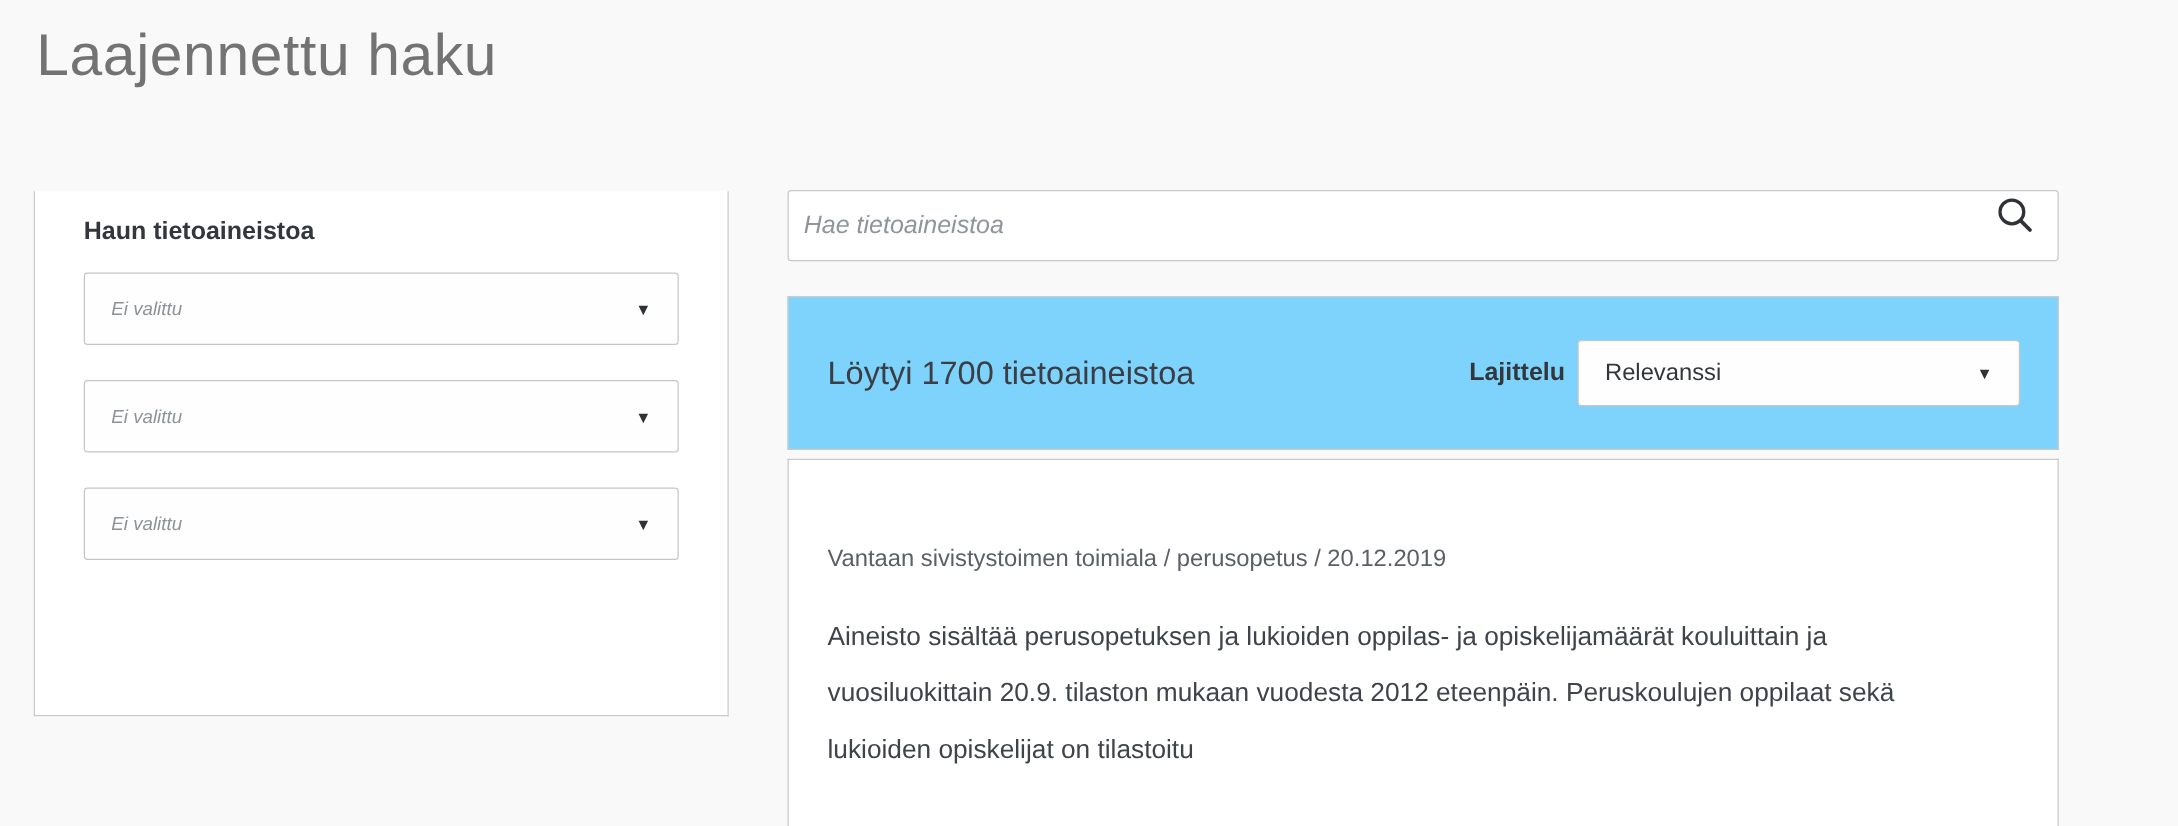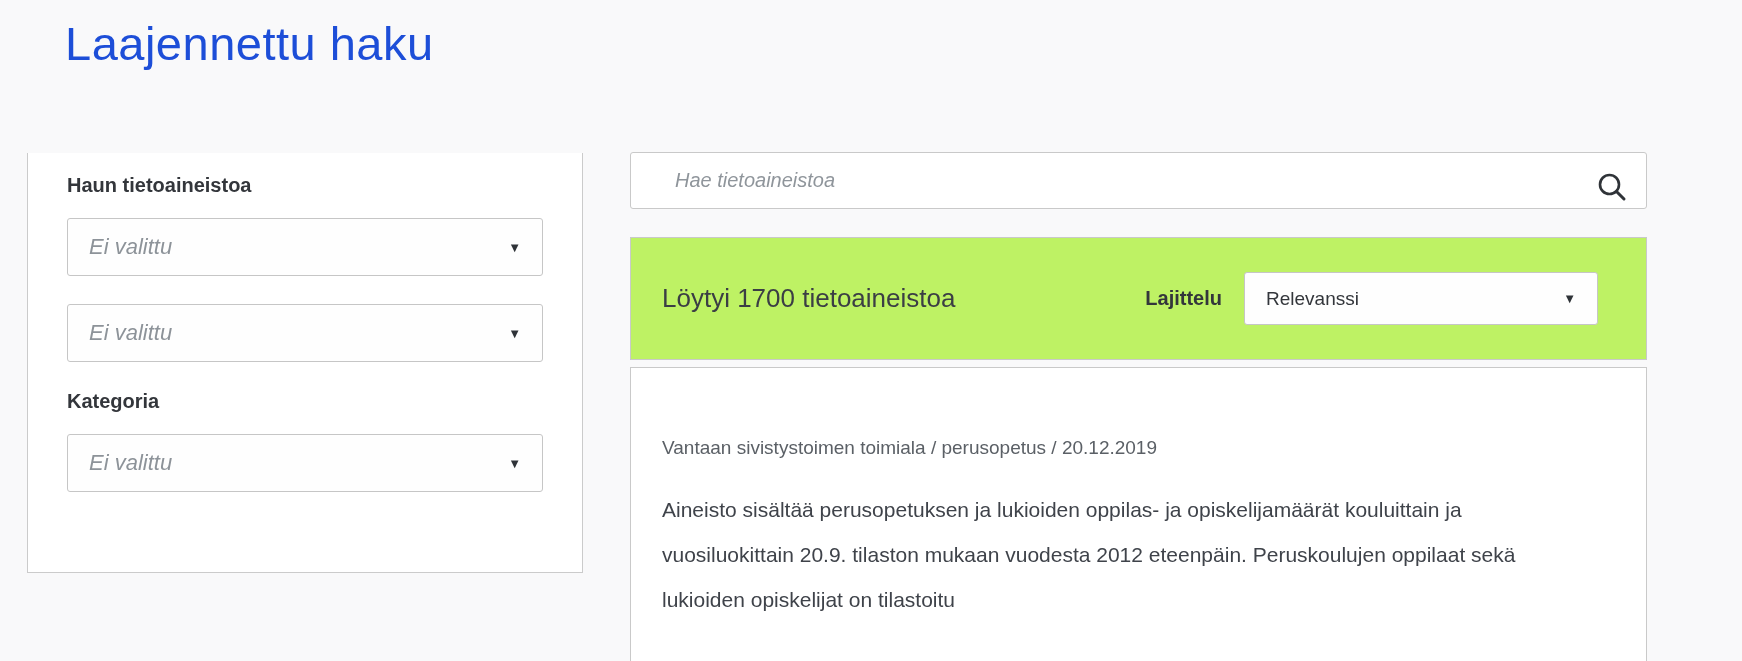--- a/index.html
+++ b/index.html
@@ -11,23 +11,22 @@
     position: relative;
     color: #3b3e44;
   }
 
   
   .page-title {
     position: absolute;
     left: 29px; top: 16px;
     font-size: 47px;
     font-weight: 300;
-    color: #1d4ed8;
+    color: #737373;
     letter-spacing: 0.5px;
-    margin-left: 36px;
   }
 
   
   .sidebar {
     position: absolute;
     left: 27px; top: 153px;
     width: 556px;
   }
   .sidebar-header {
     height: 97px;
@@ -60,41 +59,41 @@
     border: 1px solid #c6c6c6;
     border-radius: 3px;
     background: #fefefe;
     display: flex;
     align-items: center;
     padding: 0 21px;
     cursor: pointer;
   }
   .select-placeholder {
     font-style: italic;
-    font-size: 22px;
+    font-size: 15px;
     color: #8d9399;
   }
   .chevron {
     margin-left: auto;
     font-size: 13px;
     color: #2f3338;
     line-height: 1;
   }
 
   
   .search-bar {
     position: absolute;
     left: 630px; top: 152px;
     width: 1017px; height: 57px;
     background: #ffffff;
     border: 1px solid #c9c9c9;
     border-radius: 3px;
     display: flex;
-    align-items: flex-end;
-    padding: 0 14px 0 44px;
+    align-items: flex-start;
+    padding: 0 14px 0 12px;
   }
   .search-input {
     flex: 1;
     border: none;
     outline: none;
     background: transparent;
     font-family: "Liberation Sans", "DejaVu Sans", sans-serif;
     font-size: 20px;
     color: #3b3e44;
     height: 100%;
@@ -109,41 +108,41 @@
     width: 40px; height: 40px;
     display: flex; align-items: center; justify-content: center;
     background: transparent; border: none; cursor: pointer;
   }
 
   
   .results-header {
     position: absolute;
     left: 630px; top: 237px;
     width: 1017px; height: 123px;
-    background: #bef264;
+    background: #7dd3fc;
     border: 1px solid #c9c9c9;
     display: flex;
     align-items: center;
-    padding: 0 48px 0 31px;
+    padding: 0 30px 0 31px;
   }
   .results-count {
     font-size: 26px;
     font-weight: 300;
     color: #3b3e44;
   }
   .sort-wrap {
     margin-left: auto;
     display: flex;
     align-items: center;
   }
   .sort-label {
     font-size: 20px;
     font-weight: 700;
     color: #33363b;
-    margin-right: 22px;
+    margin-right: 10px;
   }
   .sort-select {
     width: 354px;
     height: 53px;
     border: 1px solid #c6c6c6;
     border-radius: 3px;
     background: #fefefe;
     display: flex;
     align-items: center;
     padding: 0 21px;
@@ -201,21 +200,20 @@
     </div>
 
     <div class="filter-group">
       <div class="select-box">
         <span class="select-placeholder">Ei valittu</span>
         <span class="chevron">▼</span>
       </div>
     </div>
 
     <div class="filter-group">
-      <div class="filter-label">Kategoria</div>
       <div class="select-box">
         <span class="select-placeholder">Ei valittu</span>
         <span class="chevron">▼</span>
       </div>
     </div>
 
   </div>
 </aside>
 
 <div class="search-bar">

